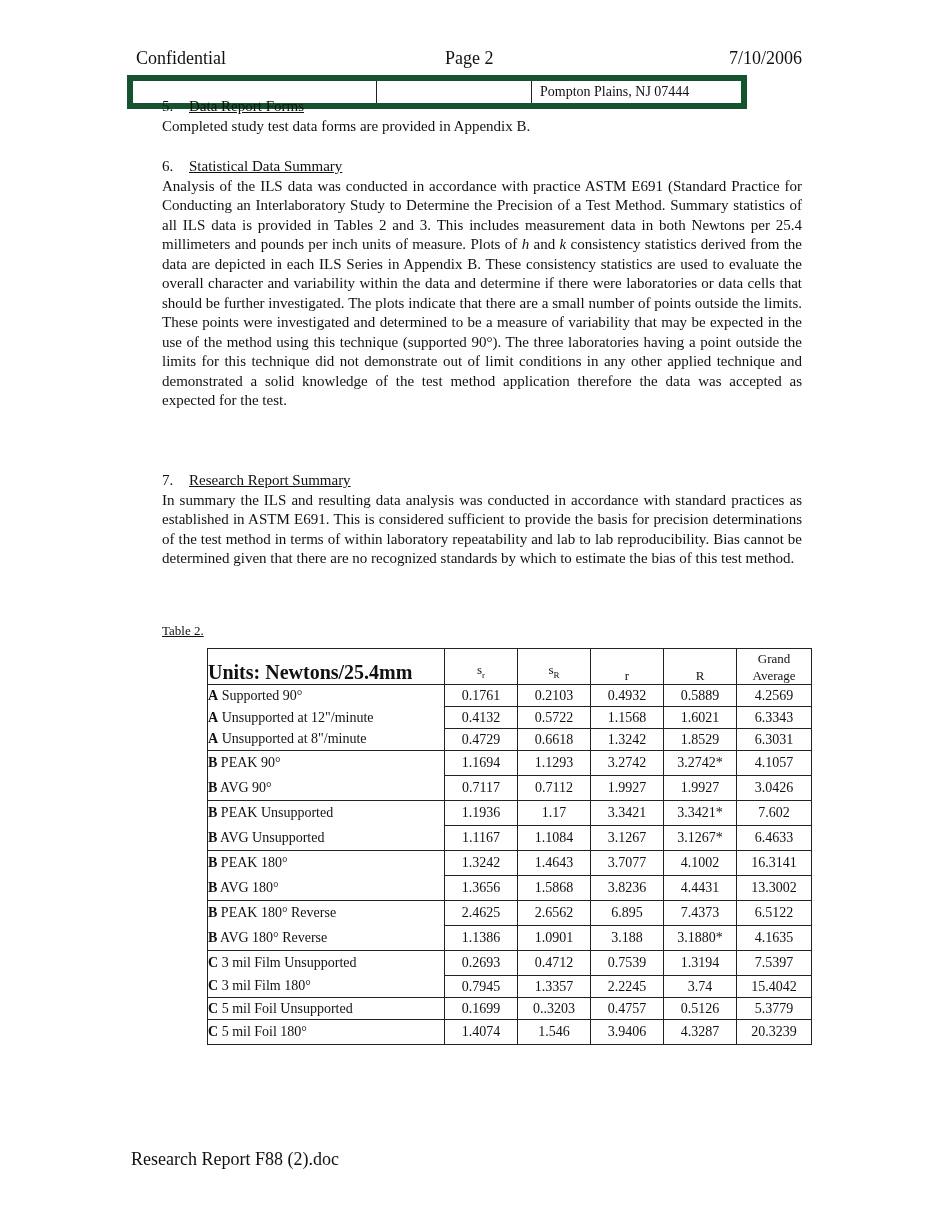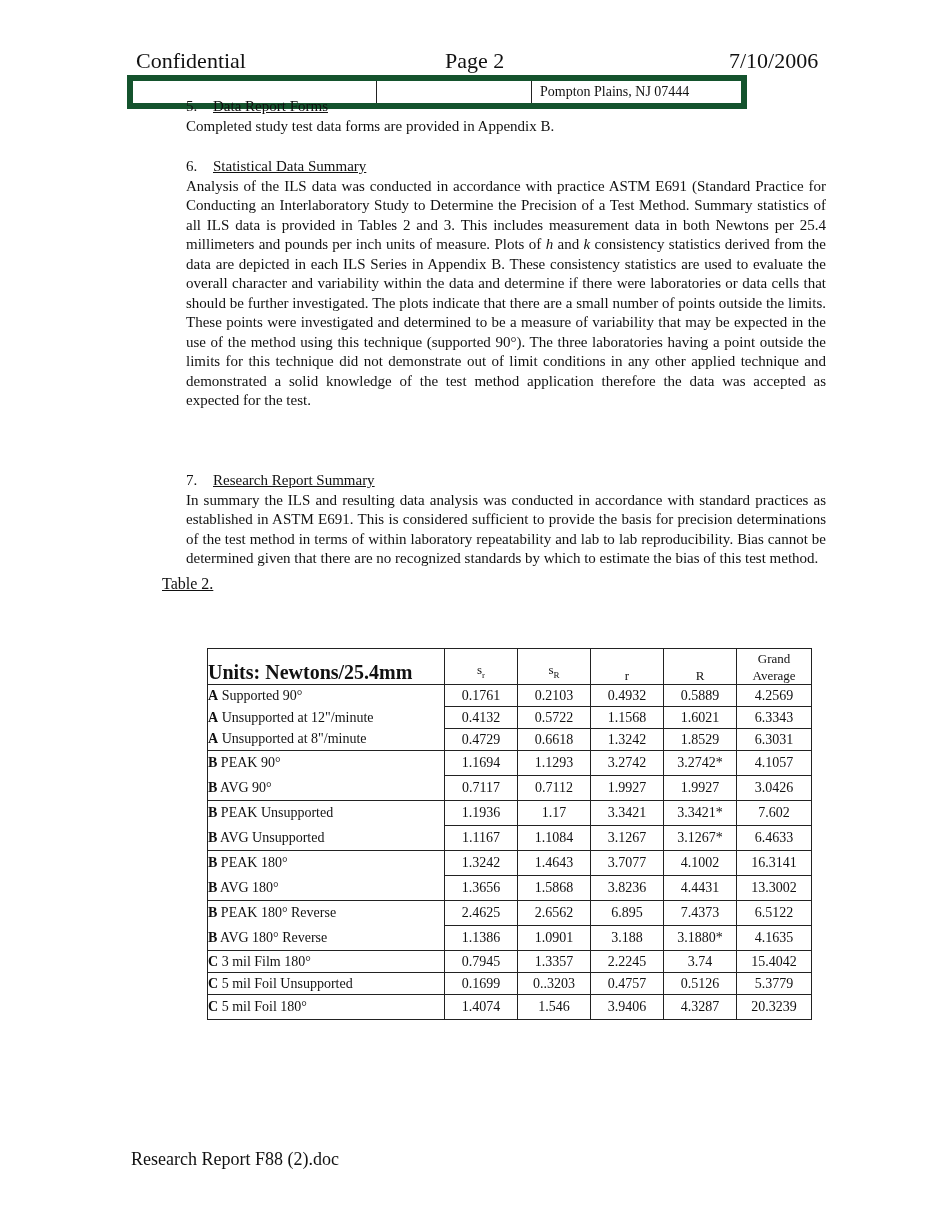--- a/index.html
+++ b/index.html
@@ -1,32 +1,32 @@
 <!DOCTYPE html>
 <html><head>
 <meta charset="utf-8">
 <style>
   html, body { margin:0; padding:0; background:#ffffff; }
   body { width:950px; height:1228px; position:relative; overflow:hidden;
          font-family:"Liberation Serif", "DejaVu Serif", serif; color:#111; }
   .abs { position:absolute; }
-  .hdr { top:48px; font-size:22px; }
+  .hdr { top:48px; font-size:18px; }
   .hdr-left { left:136px; }
   .hdr-center { left:445px; }
   .hdr-right { left:729px; }
   .addr-table { position:absolute; left:127px; top:75px; width:608px; height:22px;
                 border:6px solid #14532d; display:flex; }
   .addr-cell { border-right:1px solid #222; height:100%; font-size:14px; line-height:22px; box-sizing:border-box; }
   .addr-cell:last-child { border-right:none; }
-  .section { position:absolute; left:162px; width:640px; font-size:15px; line-height:19.5px;margin-left:24px; }
+  .section { position:absolute; left:162px; width:640px; font-size:15px; line-height:19.5px; }
   .sec-title { }
   .sec-title .num { display:inline-block; width:27px; }
   .sec-title .ttl { text-decoration:underline; }
   .justify { text-align:justify; }
-  .table-caption { position:absolute; left:162px; top:575px; font-size:16px; text-decoration:underline; }
+  .table-caption { position:absolute; left:162px; top:623px; font-size:13px; text-decoration:underline; }
   table.data { position:absolute; left:207px; top:648px; border-collapse:collapse; font-size:14px; }
   table.data td, table.data th { padding:0; }
   .c0 { width:236px; }
   .cn { width:72px; text-align:center; border-left:1px solid #222; border-right:1px solid #222; }
   th.cn { border-top:1px solid #222; vertical-align:bottom; font-weight:normal; font-size:13px; line-height:17px; padding-bottom:2px; }
   th.c0 { border-top:1px solid #222; border-left:1px solid #222; text-align:left; font-size:20px; font-weight:bold; vertical-align:bottom; padding-left:2px; padding-bottom:3px; height:35px; }
   td.c0 { border-left:1px solid #222; text-align:left; padding-left:2px; }
   .gb { border-bottom:1px solid #222; }
   td.cn { border-bottom:1px solid #222; }
   .hb th { border-bottom:1px solid #222; }
@@ -165,20 +165,28 @@
       <td class="cn">6.5122</td>
     </tr>
     <tr class="r-b">
       <td class="c0 gb"><span class="lead">B</span><span> AVG 180° Reverse</span></td>
       <td class="cn">1.1386</td>
       <td class="cn">1.0901</td>
       <td class="cn">3.188</td>
       <td class="cn">3.1880*</td>
       <td class="cn">4.1635</td>
     </tr>
+    <tr class="r-b">
+      <td class="c0"><span class="lead">C</span><span> 3 mil Film Unsupported</span></td>
+      <td class="cn">0.2693</td>
+      <td class="cn">0.4712</td>
+      <td class="cn">0.7539</td>
+      <td class="cn">1.3194</td>
+      <td class="cn">7.5397</td>
+    </tr>
     <tr class="r-a">
       <td class="c0 gb"><span class="lead">C</span><span> 3 mil Film 180°</span></td>
       <td class="cn">0.7945</td>
       <td class="cn">1.3357</td>
       <td class="cn">2.2245</td>
       <td class="cn">3.74</td>
       <td class="cn">15.4042</td>
     </tr>
     <tr class="r-a">
       <td class="c0 gb"><span class="lead">C</span><span> 5 mil Foil Unsupported</span></td>

